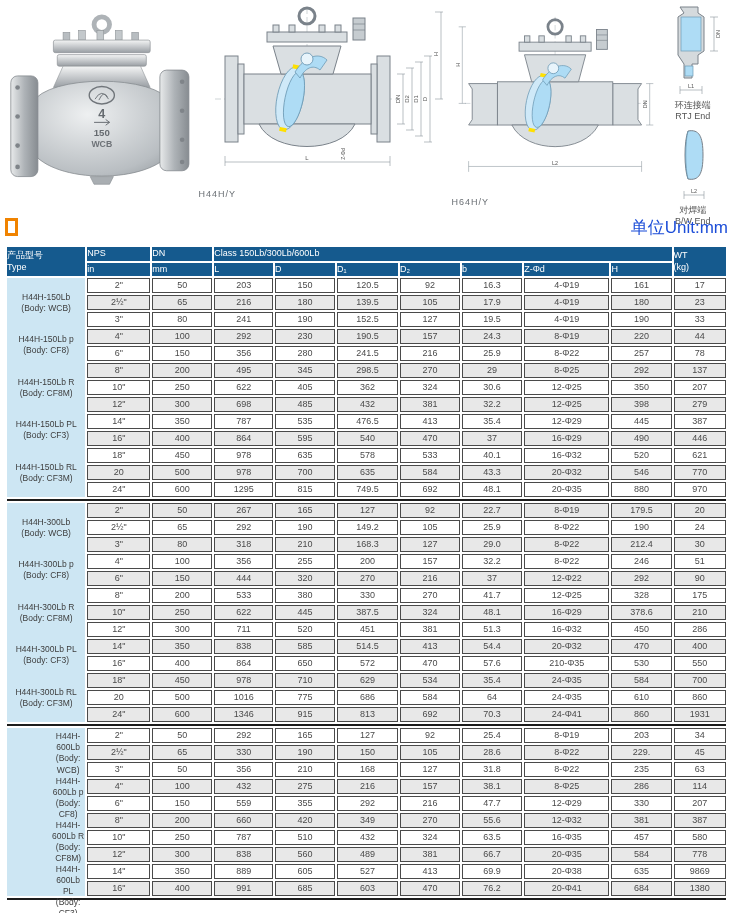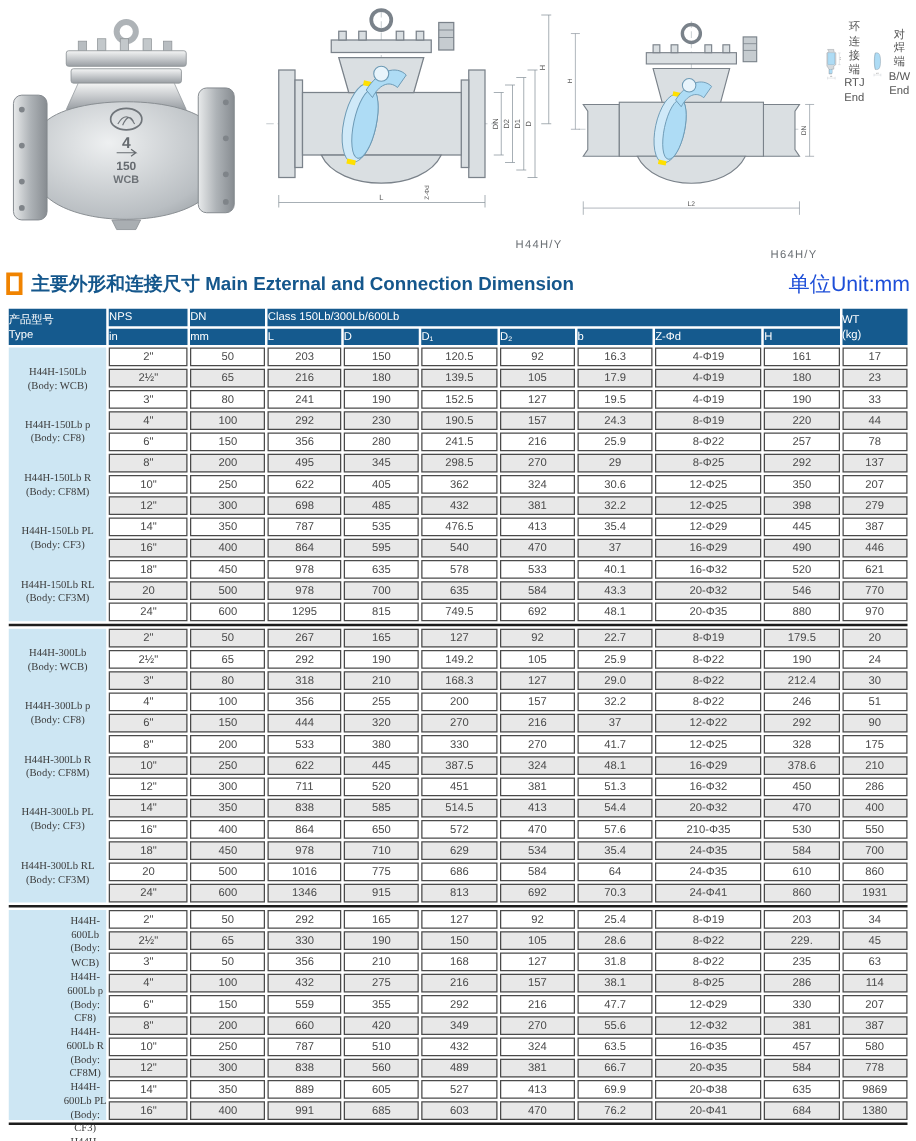--- a/index.html
+++ b/index.html
@@ -5,38 +5,38 @@
   * { margin:0; padding:0; box-sizing:border-box; }
   html,body { background:#fff; font-family:"Liberation Sans", sans-serif; }
   .page { width:733px; height:913px; background:#fff; padding:4px 5px 0 5px; overflow:hidden; }
 
   
   .figures { display:flex; align-items:flex-start; height:204px; }
   .fig { position:relative; }
   .fig-photo { width:198px; height:190px; margin-top:4px; }
   .fig-d1 { width:245px; height:180px; margin-left:8px; }
   .fig-d2 { width:200px; height:188px; margin-left:4px; }
-  .fig-label { text-align:right; font-size:9px; color:#6a6f74; letter-spacing:1px; margin-top:1px; }
-  .endviews { width:72px; margin-left:2px; display:flex; flex-direction:row; align-items:center; }
+  .fig-label { text-align:left; font-size:9px; color:#6a6f74; letter-spacing:1px; margin-top:1px; }
+  .endviews { width:72px; margin-left:2px; display:flex; flex-direction:column; align-items:center; }
   .endview-caption { font-size:9px; color:#555; text-align:center; line-height:1.25; margin-bottom:4px; }
 
   
   .titlebar { display:flex; align-items:center; margin:7px 0 6px 0; height:24px; }
   .bullet { width:13px; height:18px; border:3px solid #f08300; margin-right:7px; }
   .title-text { font-size:15px; font-weight:bold; color:#15578c; }
   .unit { margin-left:auto; font-size:17px; font-weight:normal; color:#1d4ed8; }
 
   
   table.dim { width:100%; border-collapse:separate; border-spacing:2px; table-layout:fixed; }
   th { background:#155a8e; color:#fff; font-weight:normal; font-size:9px; padding:1px 0; text-align:left; line-height:1.3; }
   td.data { border:1px solid #4a4a4a; font-size:9px; color:#4a4a4a; text-align:center; height:15px; padding:0; line-height:11px; }
   tr.odd  td.data { background:#fff; }
   tr.even td.data { background:#e8e8e8; }
   td.typecell { background:#cde6f3; vertical-align:middle; padding:0; }
-  .type-stack { display:flex; flex-direction:column; justify-content:space-around;font-family:Liberation Serif, serif; }
+  .type-stack { display:flex; flex-direction:column; justify-content:space-around; }
   .type-entry { text-align:center; font-size:8.5px; color:#3c3c3c; line-height:1.3; }
   td.divider { background:#1d1d1d; height:2px; padding:0; border:none; }
   svg text { font-family:"Liberation Sans", sans-serif; }
 </style>
 </head>
 <body>
 
 <div class="page">
 
   <div class="figures">
@@ -239,24 +239,20 @@
       </svg>
       <div class="endview-caption">
         <div>对焊端</div>
         <div>B/W End</div>
       </div>
     </div>
   </div>
 
   <div class="titlebar">
     <span class="bullet"></span>
-    <span class="title-text">
-      <span>主要外形和连接尺寸</span>
-      <span>Main Ezternal and Connection Dimension</span>
-    </span>
     <span class="unit">单位Unit:mm</span>
   </div>
 
   <table class="dim">
     <colgroup>
       <col style="width:11.2%">
         <col style="width:9%">
         <col style="width:8.6%">
         <col style="width:8.4%">
       <col style="width:8.6%">

